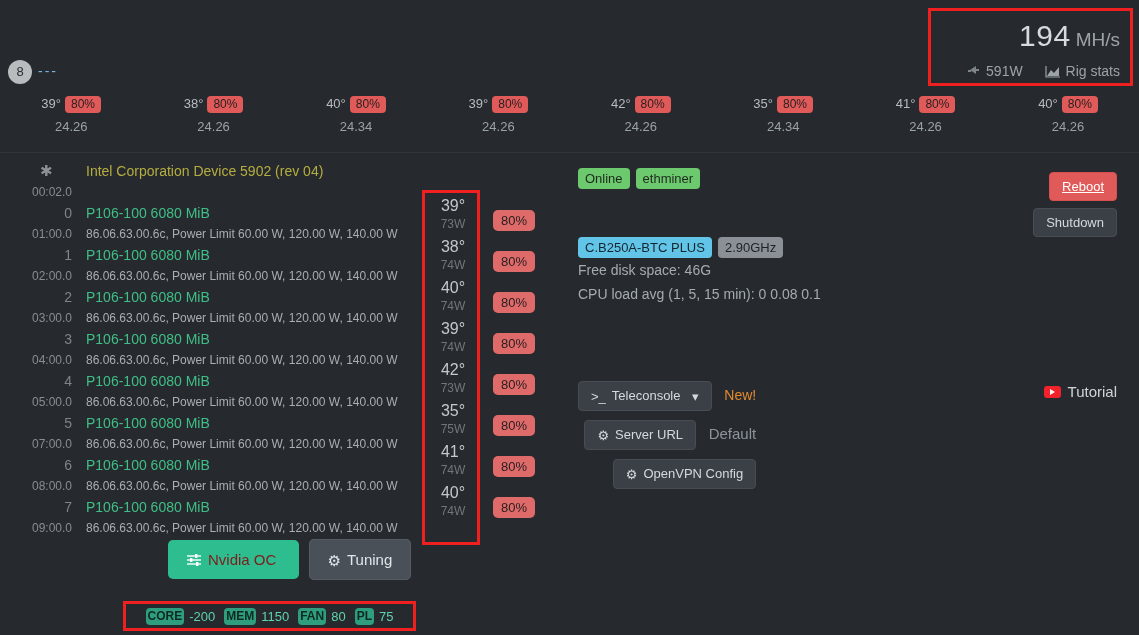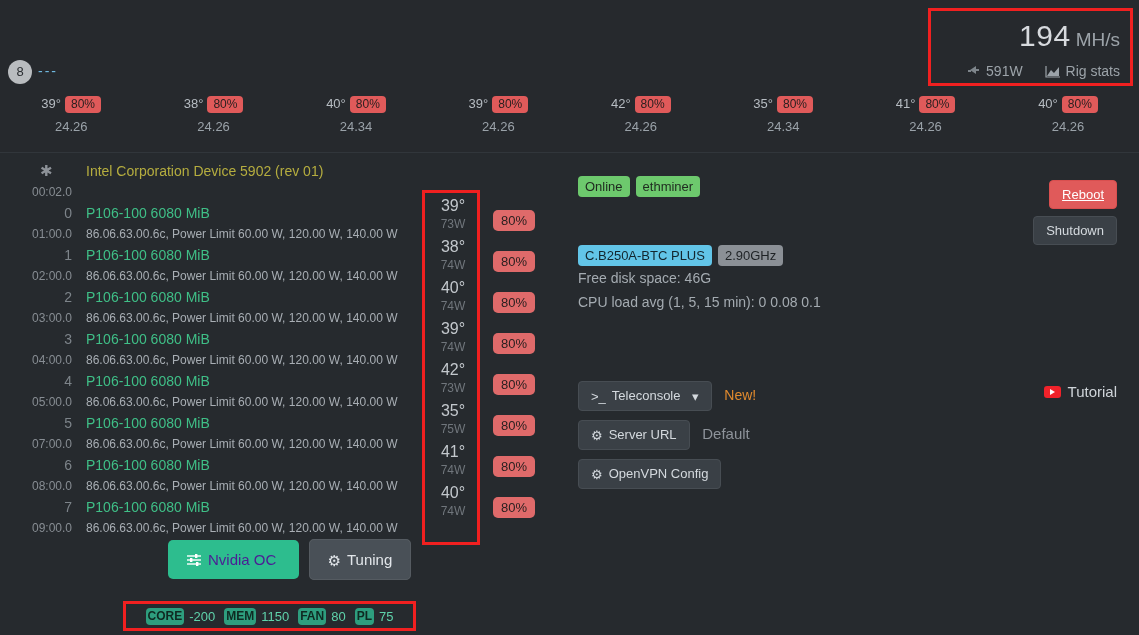--- a/index.html
+++ b/index.html
@@ -75,21 +75,21 @@
   .tc-w{color:#70767c;font-size:12px;line-height:17px;}
 
   .fan-col{position:absolute;left:493px;top:210px;width:50px;}
   .fan-item{height:41px;}
   .fan-pill{
     display:inline-block;background:#df6a6a;color:#2b2020;
     border-radius:5px;padding:3px 8px;font-size:13px;line-height:15px;
   }
 
   
-  .right-panel{position:absolute;left:578px;top:176px;width:561px;}
+  .right-panel{position:absolute;left:578px;top:168px;width:561px;}
   .pill-green{
     display:inline-block;background:#6dc96d;color:#1f2a1f;
     border-radius:4px;padding:2px 7px;font-size:13px;line-height:17px;margin-right:6px;
   }
   .pill-blue{
     display:inline-block;background:#62c5e8;color:#13262e;
     border-radius:4px;padding:2px 7px;font-size:13px;line-height:17px;margin-right:6px;
   }
   .pill-grey{
     display:inline-block;background:#8b9096;color:#1e2225;
@@ -97,27 +97,27 @@
   }
   .sys-line{color:#a4abb1;font-size:14px;line-height:24px;}
 
   .btn{
     display:inline-block;border-radius:4px;font-size:13px;
     padding:6px 12px;cursor:pointer;box-sizing:border-box;
     border:1px solid transparent;white-space:nowrap;
   }
   .btn-red{background:#e05a5a;color:#ffffff;border-color:#d94f4f;text-decoration:underline;}
   .btn-dark{background:#3a4046;color:#d4d9de;border-color:#474d53;}
-  .btn-teal{background:#2dbd8e;color:#4c1d95;border:none;font-size:15px;padding:11px 18px;border-radius:5px;}
+  .btn-teal{background:#2dbd8e;color:#7f1d1d;border:none;font-size:15px;padding:11px 18px;border-radius:5px;}
   .btn-grey{background:#495057;color:#e2e6ea;border:1px solid #555b61;font-size:15px;padding:11px 18px;border-radius:5px;}
 
   .reboot-wrap{position:absolute;right:22px;top:4px;}
   .shutdown-wrap{position:absolute;right:22px;top:40px;}
 
-  .tools{position:absolute;left:578px;top:381px;}
+  .tools{position:absolute;left:578px;top:381px;text-align:right;}
   .tool-row{margin-bottom:9px;white-space:nowrap;}
   .tag-new{color:#e08a2e;font-size:14px;margin-left:9px;}
   .default-txt{color:#8d939a;font-size:15px;margin-left:9px;}
   .tutorial{position:absolute;right:22px;top:383px;white-space:nowrap;color:#cfd4d9;font-size:15px;cursor:pointer;}
   .yt-icon{
     display:inline-block;width:17px;height:12px;background:#f0222a;border-radius:3px;
     vertical-align:-1px;margin-right:7px;position:relative;
   }
   .yt-icon:after{
     content:"";position:absolute;left:6px;top:3px;
@@ -199,21 +199,21 @@
       </div>
       <div class="gs-col" style="left: 996.8px;">
         <div class="gs-top"><span class="gs-temp">40°</span><span class="pill-red">80%</span></div>
         <div class="gs-hash">24.26</div>
       </div>
     </div>
 
   <div class="left-panel" id="left-panel">
       <div class="row" style="height: 22px; line-height: 22px;">
         <span class="ast">✱</span>
-        <span class="name yellow">Intel Corporation Device 5902 (rev 01)</span>
+        <span class="name yellow">Intel Corporation Device 5902 (rev 04)</span>
       </div>
       <div class="row">
         <span class="bus">00:02.0</span>
       </div>
       <div class="row" style="height: 22px; line-height: 22px;">
         <span class="idx">0</span>
         <span class="name green">P106-100 6080 MiB</span>
       </div>
       <div class="row">
         <span class="bus">01:00.0</span>

